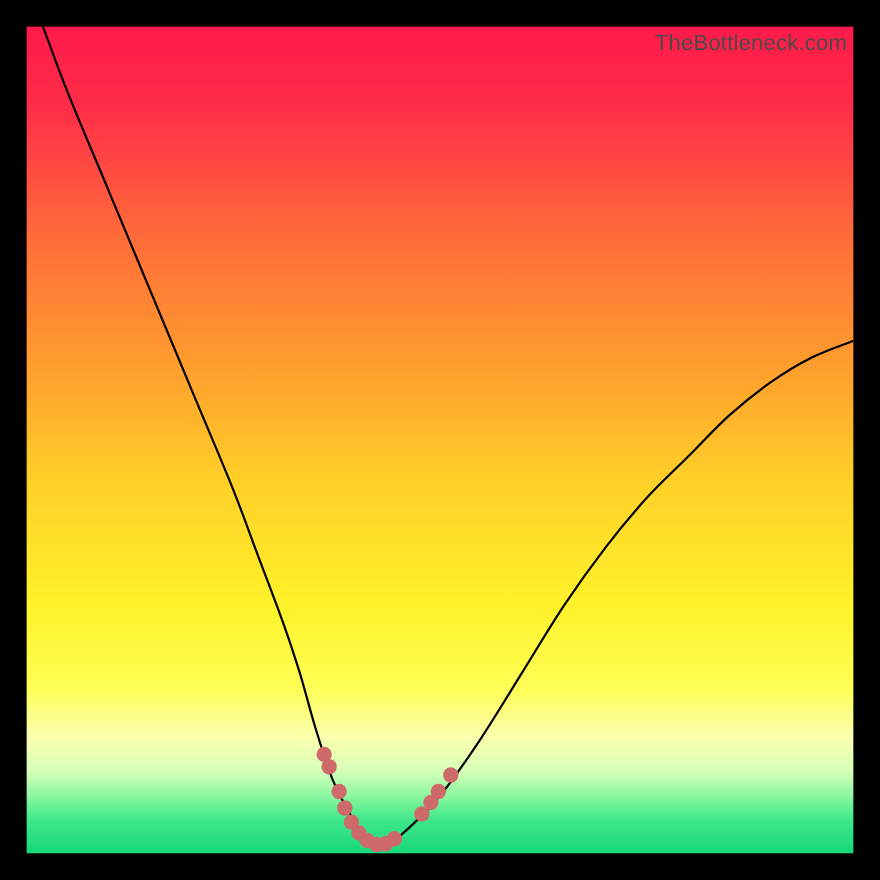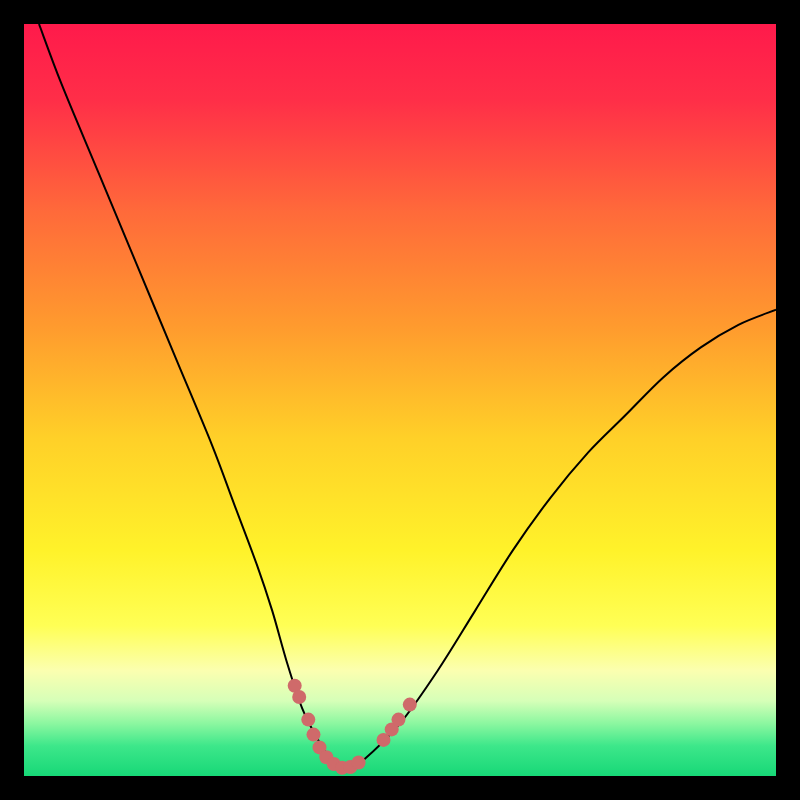--- a/index.html
+++ b/index.html
@@ -63,20 +63,21 @@
             <stop offset="86%" stop-color="#fbffb0"></stop>
             <stop offset="90%" stop-color="#d6ffb8"></stop>
             <stop offset="93%" stop-color="#8cf7a0"></stop>
             <stop offset="96%" stop-color="#3de78a"></stop>
             <stop offset="100%" stop-color="#17d877"></stop>
           </linearGradient>
       </defs>
       <rect x="0" y="0" width="752" height="752" fill="url(#bg-grad)"></rect>
     </svg>
 
+    <div class="watermark">TheBottleneck.com</div>
 
     <svg class="curve-layer" viewBox="0 0 752 752" preserveAspectRatio="none">
       <path fill="none" stroke="#000000" stroke-width="2" d="M 15.0 0.0 C 18.8 10.0, 27.6 35.1, 37.6 60.2 C 47.6 85.2, 62.7 120.3, 75.2 150.4 C 87.7 180.5, 100.3 210.6, 112.8 240.6 C 125.3 270.7, 137.9 300.8, 150.4 330.9 C 162.9 361.0, 178.0 396.1, 188.0 421.1 C 198.0 446.2, 203.0 461.2, 210.6 481.3 C 218.1 501.3, 226.9 523.9, 233.1 541.4 C 239.4 559.0, 243.1 570.3, 248.2 586.6 C 253.2 602.9, 258.2 622.9, 263.2 639.2 C 268.2 655.5, 273.2 671.8, 278.2 684.3 C 283.3 696.9, 288.3 705.6, 293.3 714.4 C 298.3 723.2, 303.3 731.9, 308.3 737.0 C 313.3 742.0, 318.3 744.5, 323.4 744.5 C 328.4 744.5, 329.6 744.5, 338.4 737.0 C 347.2 729.4, 363.5 714.4, 376.0 699.4 C 388.5 684.3, 401.1 665.5, 413.6 646.7 C 426.1 627.9, 438.7 606.6, 451.2 586.6 C 463.7 566.5, 476.3 545.2, 488.8 526.4 C 501.3 507.6, 513.9 490.1, 526.4 473.8 C 538.9 457.5, 551.5 442.4, 564.0 428.6 C 576.5 414.9, 589.1 403.6, 601.6 391.0 C 614.1 378.5, 626.7 364.7, 639.2 353.4 C 651.7 342.2, 664.3 332.1, 676.8 323.4 C 689.3 314.6, 701.9 307.1, 714.4 300.8 C 726.9 294.5, 745.7 288.3, 752.0 285.8"></path>
       <g>
           <circle cx="270.7" cy="661.8" r="7" fill="#cf6a6a"></circle>
           <circle cx="275.2" cy="673.0" r="7" fill="#cf6a6a"></circle>
           <circle cx="284.3" cy="695.6" r="7" fill="#cf6a6a"></circle>
           <circle cx="289.5" cy="710.6" r="7" fill="#cf6a6a"></circle>
           <circle cx="295.5" cy="723.4" r="7" fill="#cf6a6a"></circle>
           <circle cx="302.3" cy="733.2" r="7" fill="#cf6a6a"></circle>

